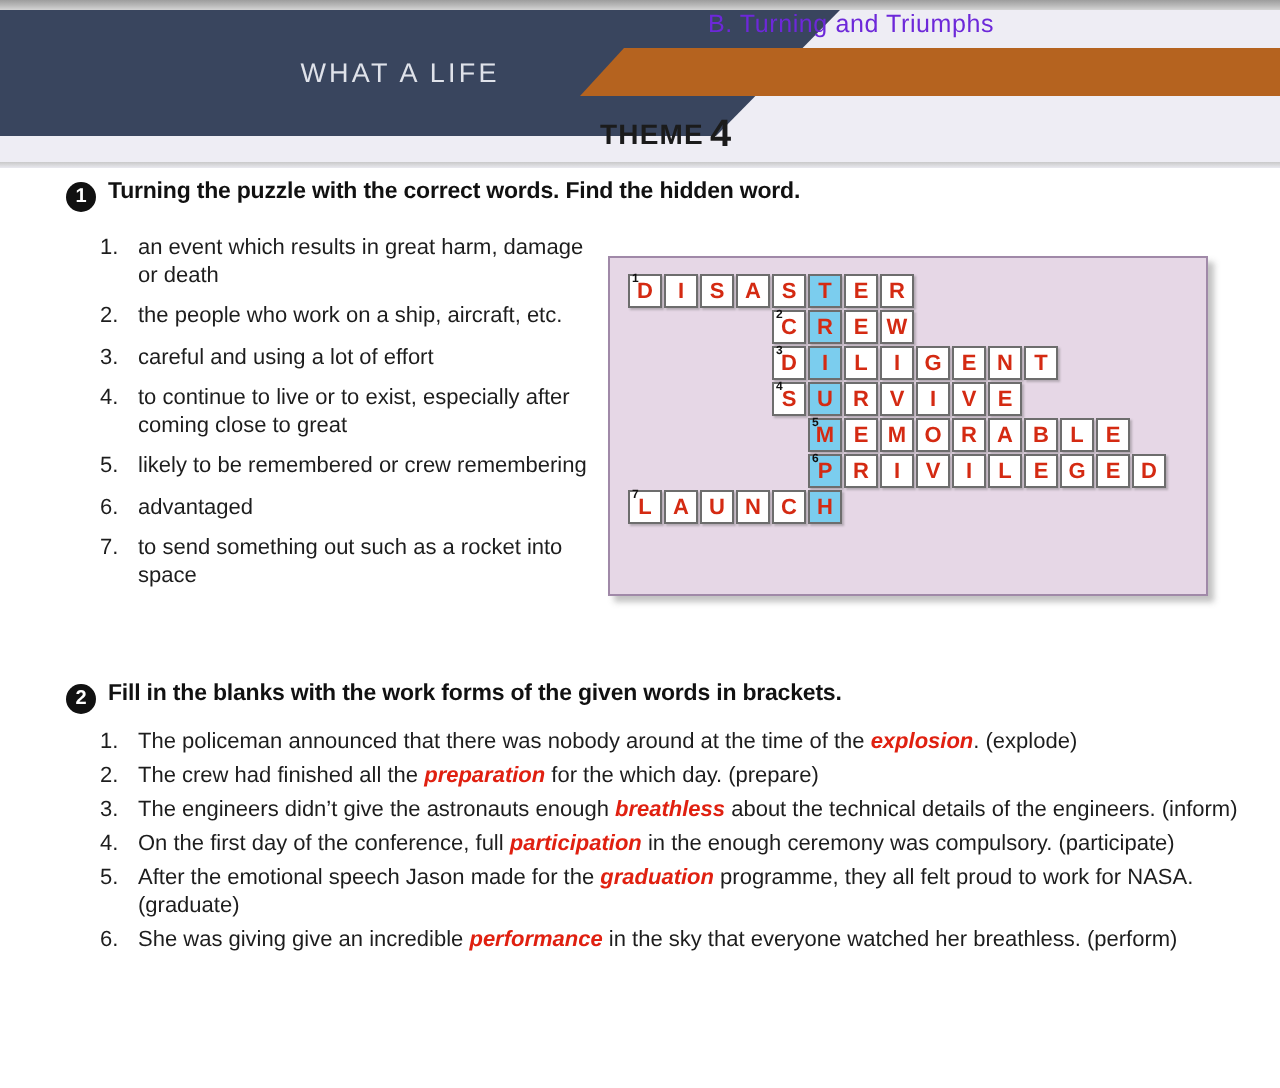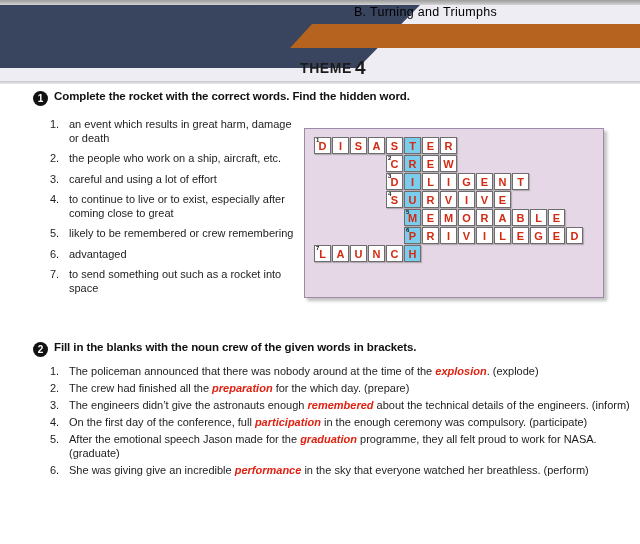--- a/index.html
+++ b/index.html
@@ -18,21 +18,21 @@
   .hdr-lavender{position:absolute;left:0;top:5px;width:640px;height:76px;background:#eeedf4;}
   .hdr-navy{position:absolute;left:0;top:5px;width:420px;height:63px;background:#39455e;
      -webkit-clip-path:polygon(0 0,420px 0,358px 63px,0 63px);
      clip-path:polygon(0 0,420px 0,358px 63px,0 63px);}
   .hdr-navy-label{position:absolute;left:95px;top:29px;width:210px;text-align:center;
      color:#dfe2ea;font-size:13.5px;letter-spacing:1.6px;font-weight:400;}
   .hdr-orange{position:absolute;left:290px;top:24px;width:350px;height:24px;background:#b5631f;
      -webkit-clip-path:polygon(22px 0,350px 0,350px 24px,0 24px);
      clip-path:polygon(22px 0,350px 0,350px 24px,0 24px);}
   .hdr-orange-label{position:absolute;right:0;top:0;width:350px;height:24px;line-height:24px;
-     text-align:center;color:#000000;font-size:12.5px;letter-spacing:.3px;padding-right:79px;
+     text-align:center;color:#6d28d9;font-size:12.5px;letter-spacing:.3px;padding-right:79px;
      box-sizing:border-box;}
   .hdr-theme{position:absolute;left:300px;top:57px;color:#1b1b1b;font-size:14px;
      letter-spacing:.6px;font-weight:600;}
   .hdr-theme .tnum{font-size:19px;font-weight:700;vertical-align:-1px;margin-left:3px;}
   .hdr-baseline{position:absolute;left:0;top:81px;width:640px;height:3px;
      background:linear-gradient(to bottom,#c9c9c9,#e9e9ef);}
 
   
   .num-badge{display:inline-block;width:15px;height:15px;border-radius:50%;
      background:#111111;color:#ffffff;font-size:10px;line-height:15px;text-align:center;
@@ -69,30 +69,31 @@
 </style>
 </head>
 <body>
 
 <div class="page">
 
   <div class="header">
     <div class="hdr-topstrip"></div>
     <div class="hdr-lavender"></div>
     <div class="hdr-navy"></div>
+    <div class="hdr-navy-label">WHAT A LIFE</div>
     <div class="hdr-orange"></div>
     <div class="hdr-orange-label">B. Turning and Triumphs</div>
     <div class="hdr-theme">
       <span>THEME</span><span class="tnum">4</span>
     </div>
     <div class="hdr-baseline"></div>
   </div>
 
   <div class="q-head" style="left:33px;top:90px;">
-    <span class="num-badge">1</span><span class="qtext">Complete the rocket with the correct words. Find the hidden word.</span>
+    <span class="num-badge">1</span><span class="qtext">Turning the puzzle with the correct words. Find the hidden word.</span>
   </div>
 
   <div class="clues">
       <div class="clue">
         <span class="cn">1.</span>
         <span class="ct">an event which results in great harm, damage or death</span>
       </div>
       <div class="clue">
         <span class="cn">2.</span>
         <span class="ct">the people who work on a ship, aircraft, etc.</span>
@@ -170,35 +171,35 @@
         <div class="cell" style="left: 9px; top: 116px;">L<span class="sup">7</span></div>
         <div class="cell" style="left: 27px; top: 116px;">A</div>
         <div class="cell" style="left: 45px; top: 116px;">U</div>
         <div class="cell" style="left: 63px; top: 116px;">N</div>
         <div class="cell" style="left: 81px; top: 116px;">C</div>
         <div class="cell hl" style="left: 99px; top: 116px;">H</div>
       </div>
   </div>
 
   <div class="q-head" style="left:33px;top:341px;">
-    <span class="num-badge">2</span><span class="qtext">Fill in the blanks with the noun crew of the given words in brackets.</span>
+    <span class="num-badge">2</span><span class="qtext">Fill in the blanks with the work forms of the given words in brackets.</span>
   </div>
 
   <div class="items">
       <div class="item">
         <span class="cn">1.</span>
         <span class="ct"><span>The policeman announced that there was nobody around at the time of the </span><span class="ans">explosion</span><span>. (explode)</span></span>
       </div>
       <div class="item">
         <span class="cn">2.</span>
         <span class="ct"><span>The crew had finished all the </span><span class="ans">preparation</span><span> for the which day. (prepare)</span></span>
       </div>
       <div class="item">
         <span class="cn">3.</span>
-        <span class="ct"><span>The engineers didn’t give the astronauts enough </span><span class="ans">remembered</span><span> about the technical details of the engineers. (inform)</span></span>
+        <span class="ct"><span>The engineers didn’t give the astronauts enough </span><span class="ans">breathless</span><span> about the technical details of the engineers. (inform)</span></span>
       </div>
       <div class="item">
         <span class="cn">4.</span>
         <span class="ct"><span>On the first day of the conference, full </span><span class="ans">participation</span><span> in the enough ceremony was compulsory. (participate)</span></span>
       </div>
       <div class="item">
         <span class="cn">5.</span>
         <span class="ct"><span>After the emotional speech Jason made for the </span><span class="ans">graduation</span><span> programme, they all felt proud to work for NASA. (graduate)</span></span>
       </div>
       <div class="item">

